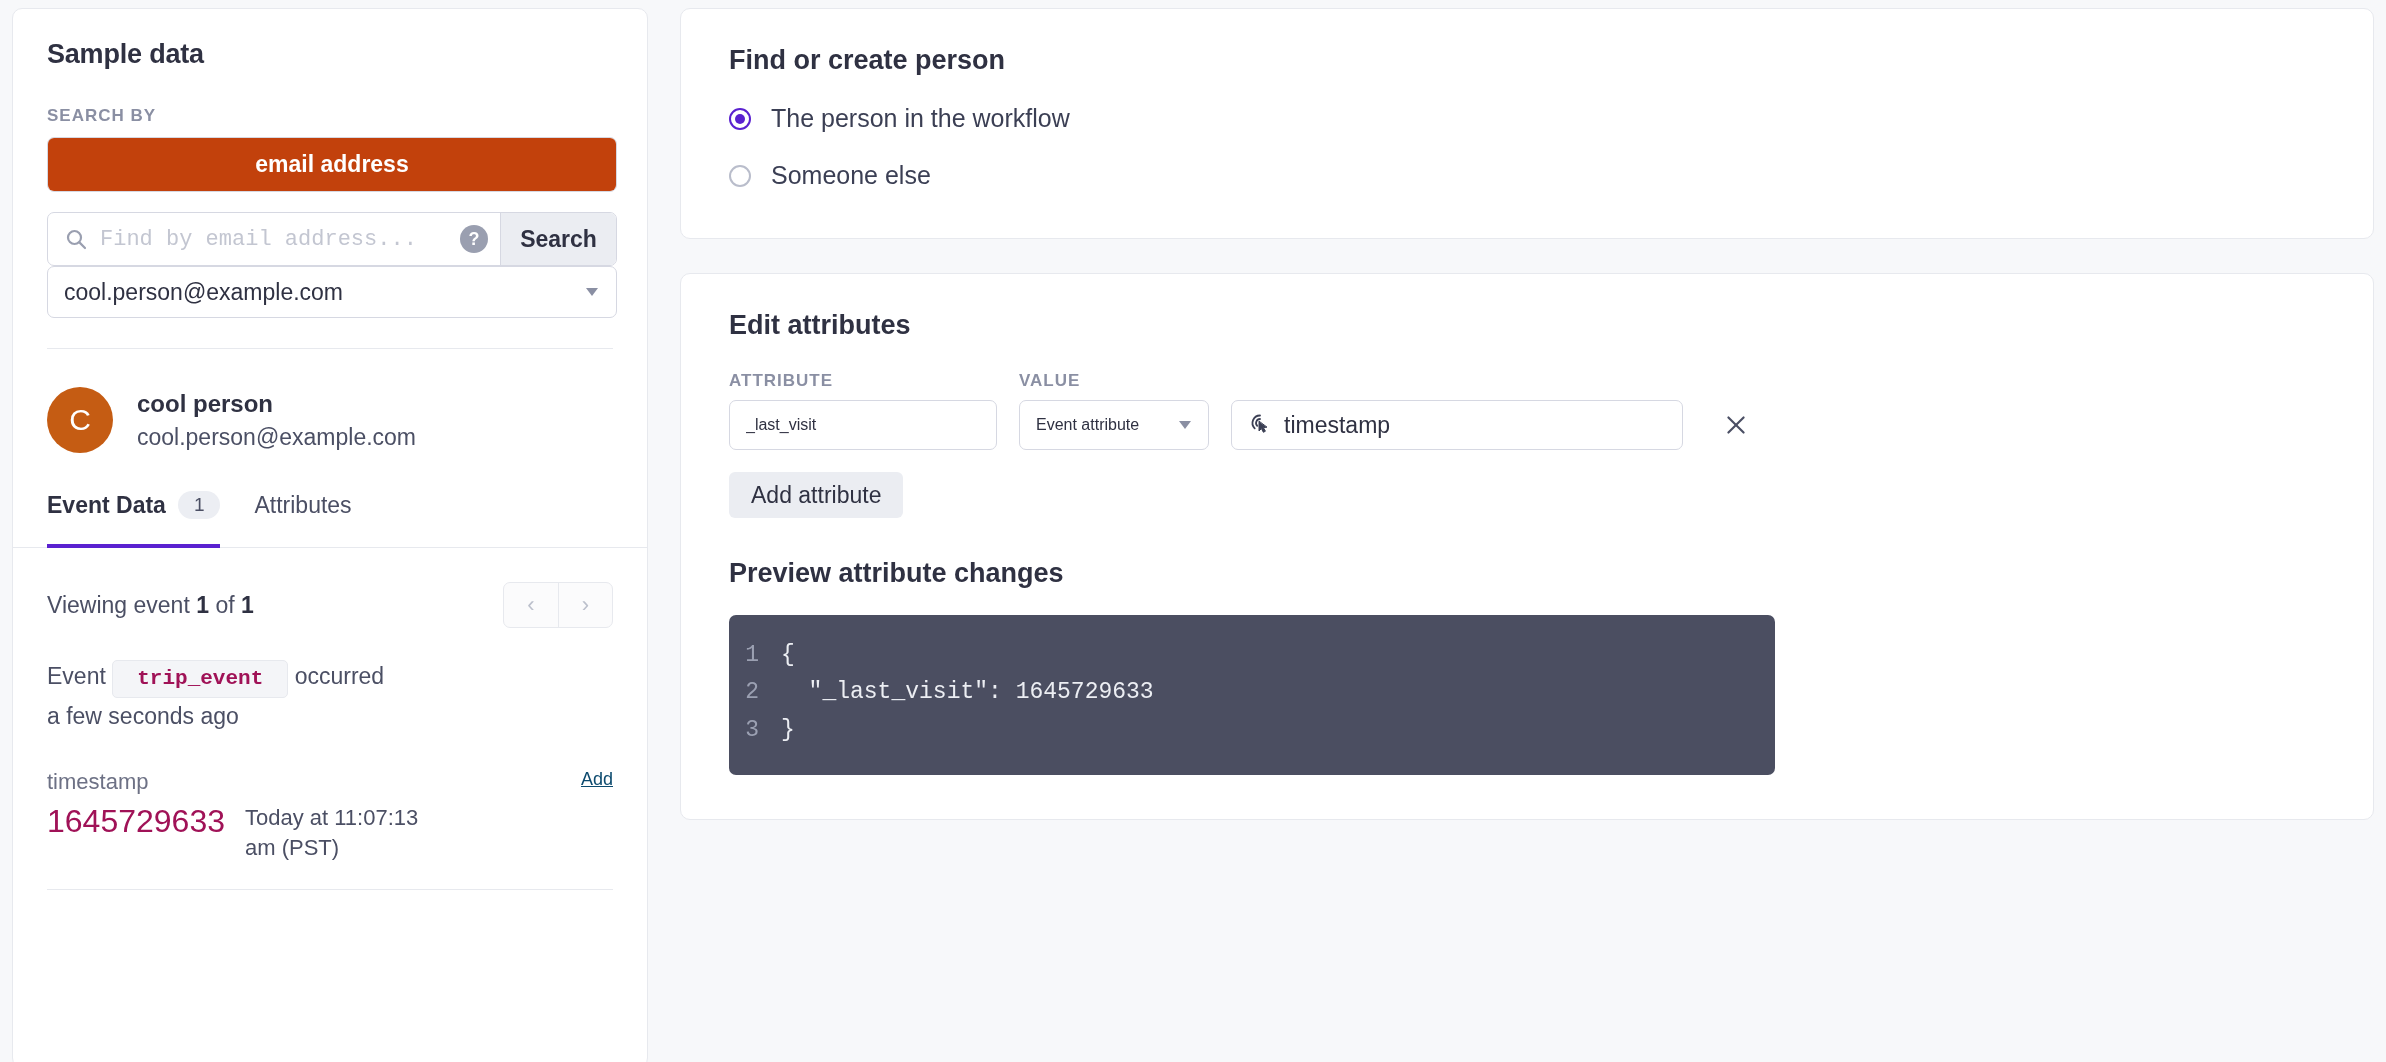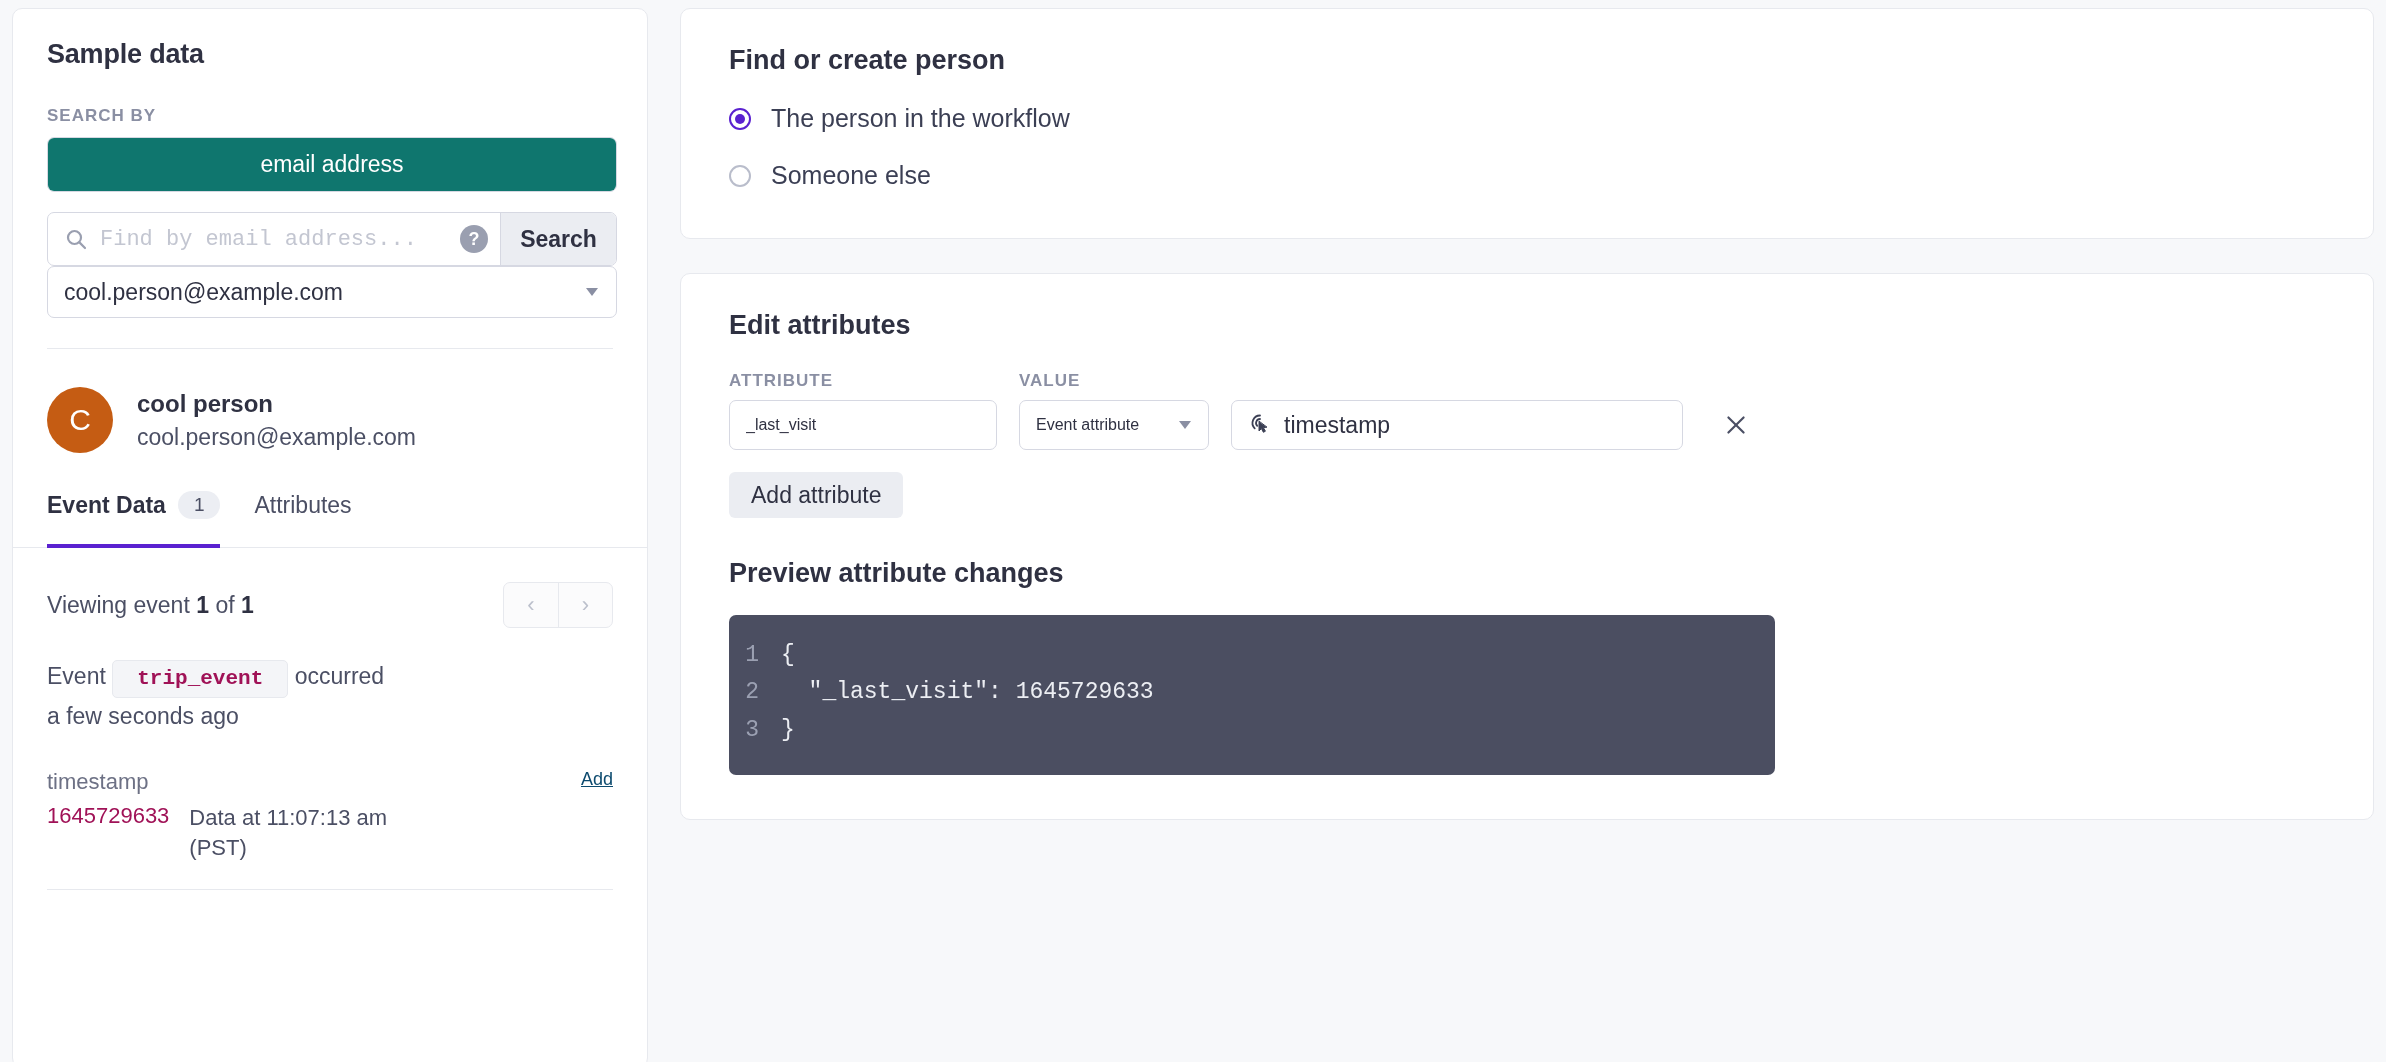--- a/index.html
+++ b/index.html
@@ -47,23 +47,23 @@
   }
   .seg {
     flex: 1;
     display: flex; align-items: center; justify-content: center;
     font-size: 23px;
     color: #2f3142;
     background: #fff;
     cursor: pointer;
   }
   .seg.active {
-    background: #0f766e;
+    background: #c2410c;
     color: #ffffff;
-    font-weight: normal;
+    font-weight: bold;
   }
 
   
   .search-row {
     display: flex;
     width: 570px; height: 54px;
     margin-top: 20px;
     border: 1px solid #d6d8e2;
     border-radius: 7px;
     overflow: hidden;
@@ -210,21 +210,21 @@
   .attr-head {
     display: flex; align-items: flex-start; justify-content: space-between;
   }
   .attr-key { font-size: 22px; color: #6d7185; }
   .attr-add {
     font-size: 18px; color: #0c4a6e;
     text-decoration: underline; cursor: pointer;
   }
   .attr-body { display: flex; gap: 20px; align-items: flex-start; margin-top: 8px; }
   .attr-val {
-    font-size: 22px; color: #a01257;
+    font-size: 32px; color: #a01257;
   }
   .attr-human {
     font-size: 22px; color: #4b4f64; line-height: 1.35; max-width: 200px;
   }
   .bottom-hr { margin: 26px 34px 0 34px; height: 1px; background: #e7e9ee; }
 
   
   .right-col {
     position: absolute;
     left: 680px; top: 8px;
@@ -415,21 +415,21 @@
       <span>a few seconds ago</span>
     </div>
 
     <div class="attr-block">
       <div class="attr-head">
         <div class="attr-key">timestamp</div>
         <div class="attr-add">Add</div>
       </div>
       <div class="attr-body">
         <div class="attr-val">1645729633</div>
-        <div class="attr-human">Data at 11:07:13 am (PST)</div>
+        <div class="attr-human">Today at 11:07:13 am (PST)</div>
       </div>
     </div>
 
     <div class="bottom-hr"></div>
   </div>
 
   <div class="right-col">
 
     <div class="card card-find">
       <div class="card-title">Find or create person</div>

